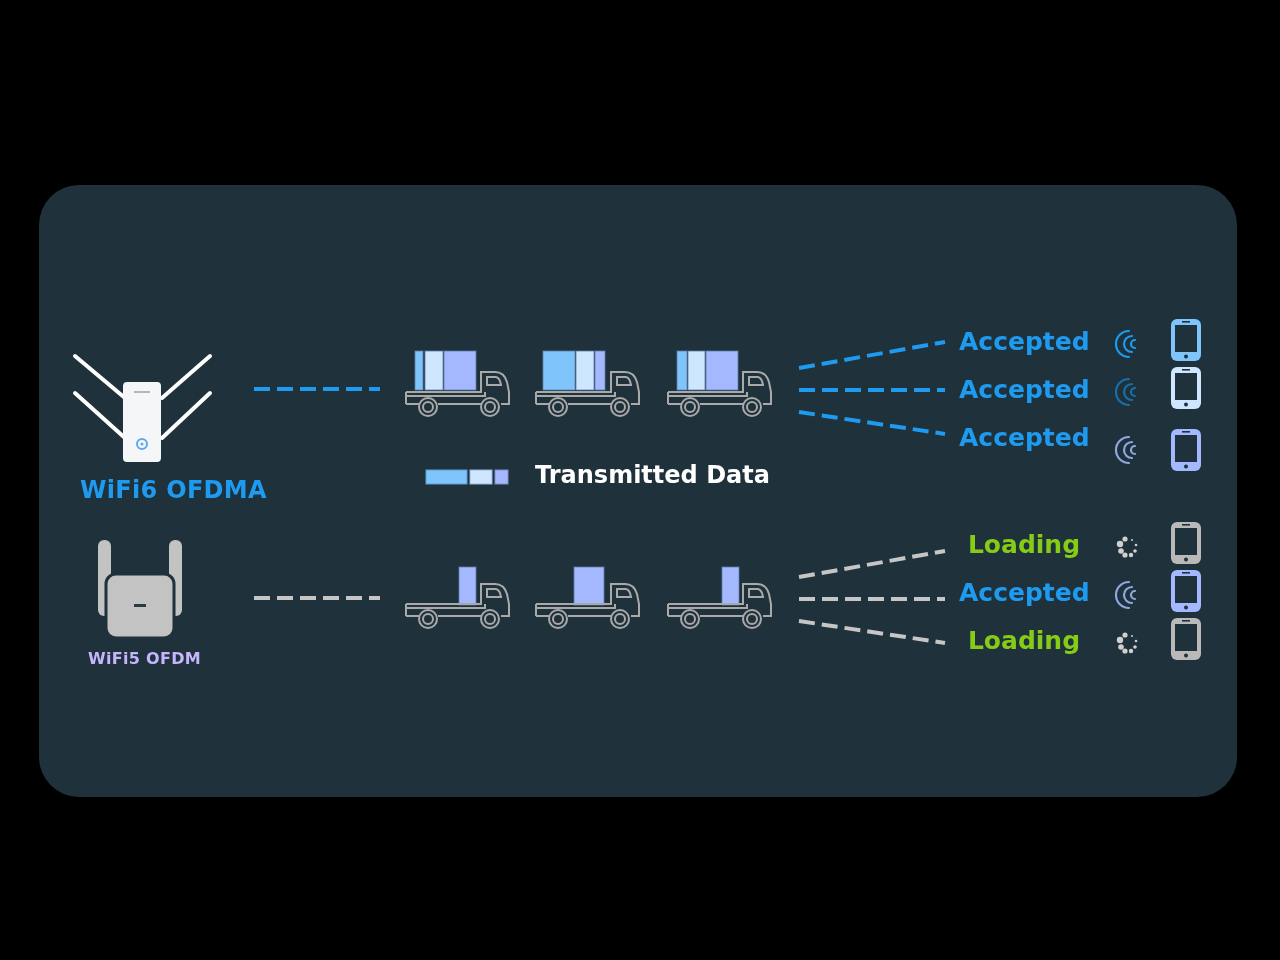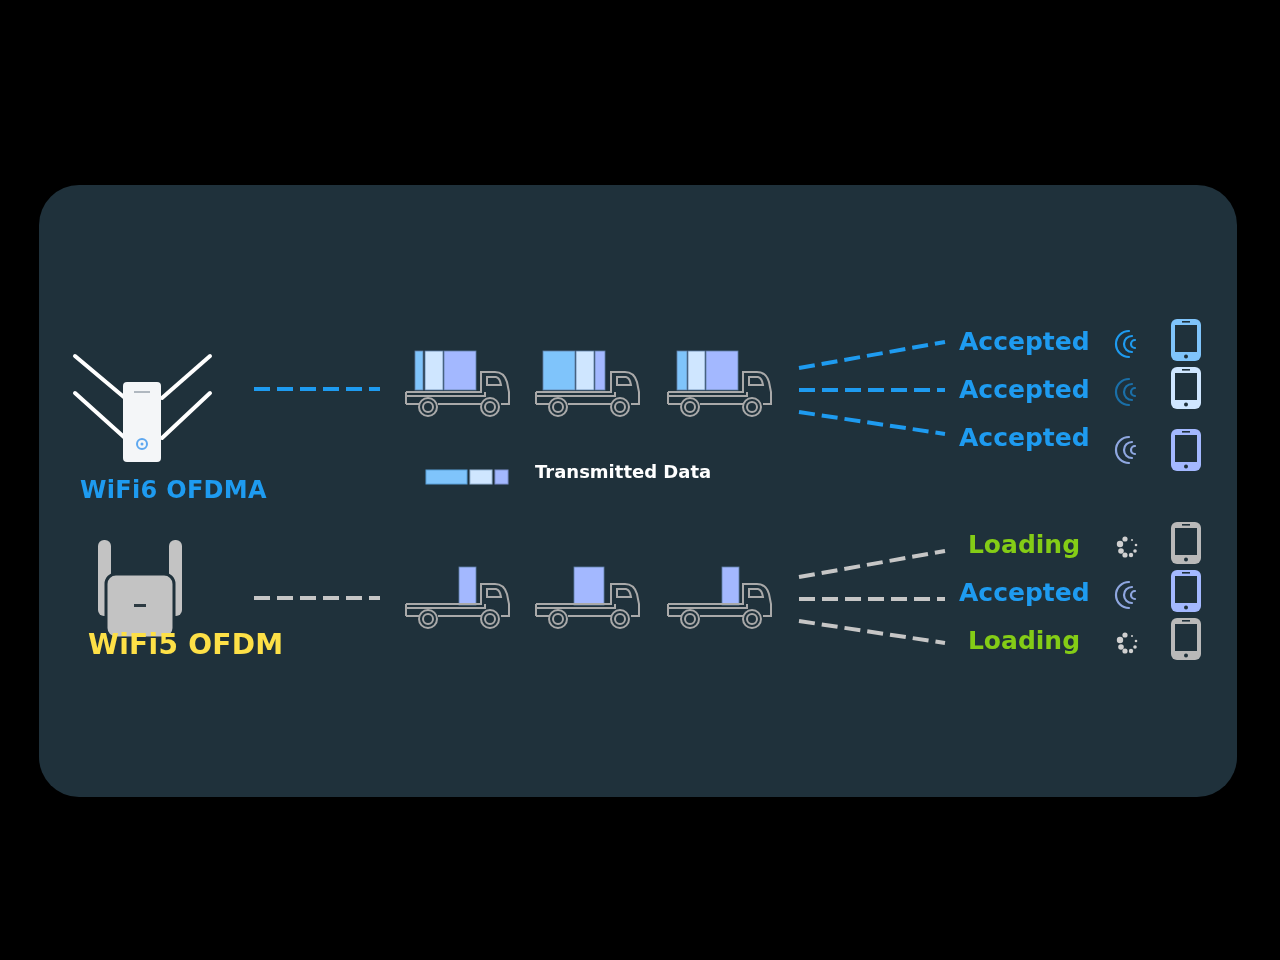--- a/index.html
+++ b/index.html
@@ -1,22 +1,22 @@
 <!DOCTYPE html>
 <html><head>
 <meta charset="utf-8">
 <style>
   html, body { margin:0; padding:0; background:#000; }
   body { width:1280px; height:960px; position:relative; overflow:hidden; font-family:"DejaVu Sans", sans-serif; }
   .panel { position:absolute; left:39px; top:185px; width:1198px; height:612px; background:#1f313b; border-radius:40px; }
   .abs { position:absolute; }
   .label { font-weight:bold; white-space:nowrap; }
   .wifi6-label { left:80px; top:476px; font-size:24px; color:#1e9bf0; letter-spacing:0.3px; }
-  .wifi5-label { left:88px; top:628px; font-size:28px; color:#fde047; letter-spacing:0.3px; }
-  .legend-text { left:535px; top:461px; font-size:18px; color:#ffffff; }
+  .wifi5-label { left:88px; top:649px; font-size:16px; color:#c4b5fd; letter-spacing:0.3px; }
+  .legend-text { left:535px; top:461px; font-size:24px; color:#ffffff; }
   .status { font-size:25px; font-weight:bold; white-space:nowrap; width:130px; text-align:center; }
   .status.accepted { color:#1e9bf0; }
   .status.loading { color:#84cc16; }
   svg { position:absolute; overflow:visible; }
 </style>
 </head>
 <body>
 
 <div class="panel"></div>
 

